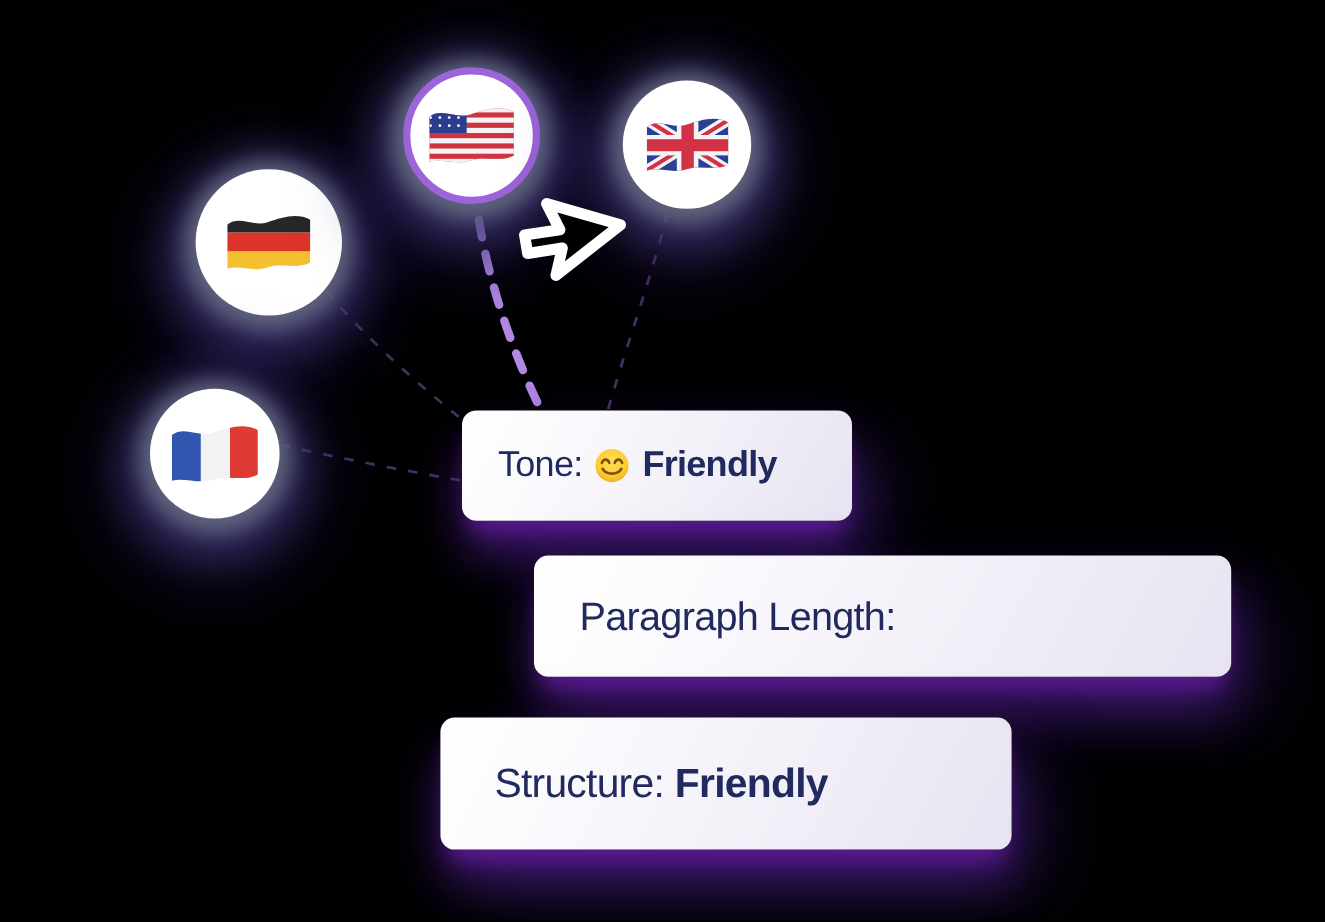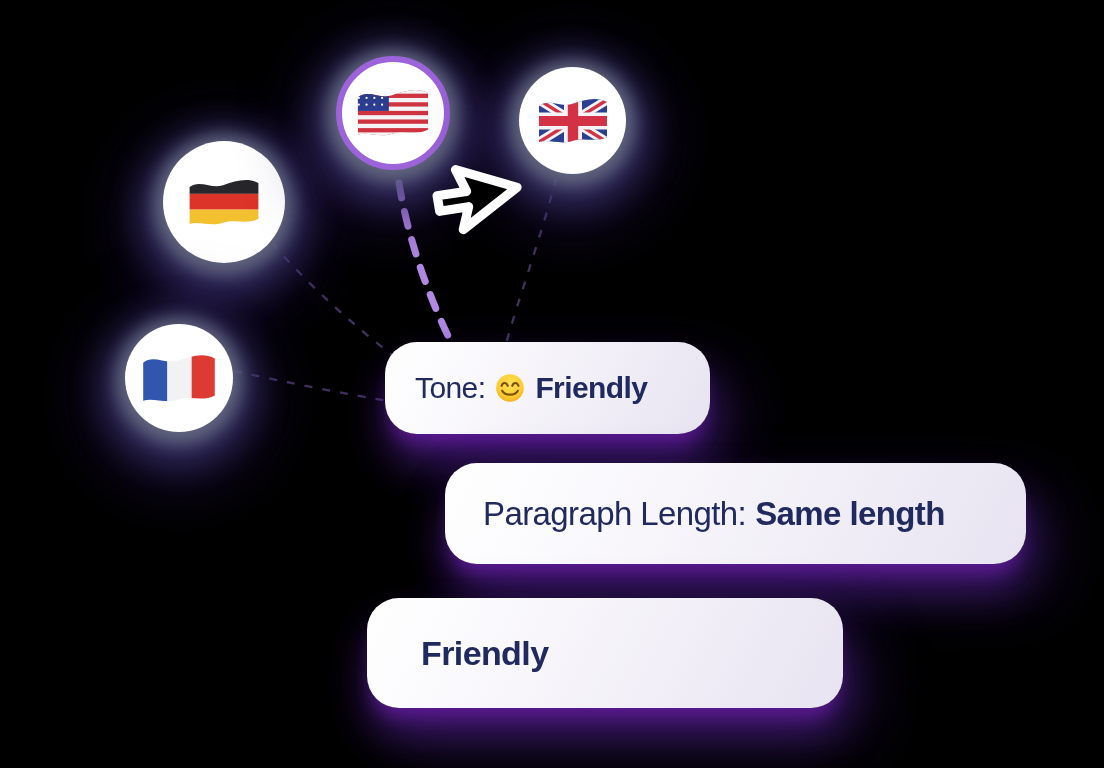--- a/index.html
+++ b/index.html
@@ -20,21 +20,21 @@
       0 10px 32px 22px rgba(73,69,133,0.58),
       0 18px 58px 36px rgba(46,26,95,0.5);
   }
   .circle-germany{left:163px;top:141px;width:122px;height:122px;}
   .circle-usa{left:336px;top:56px;width:102px;height:102px;border:6px solid #9c63da;}
   .circle-uk{left:519px;top:67px;width:107px;height:107px;}
   .circle-france{left:125px;top:324px;width:108px;height:108px;}
   
   .card{
     position:absolute;z-index:4;display:flex;align-items:center;
-    border-radius:32px;color:#202a5e;letter-spacing:-0.6px;
+    border-radius:12px;color:#202a5e;letter-spacing:-0.6px;
     background:linear-gradient(118deg,#ffffff 0%,#f6f4fa 45%,#e7e3f1 100%);
     box-shadow:
       0 15px 18px -8px rgba(95,26,150,0.98),
       0 28px 42px -2px rgba(84,32,146,0.62),
       22px 30px 60px 4px rgba(60,30,120,0.45);
   }
   .card .label{font-weight:500;white-space:pre;}
   .card .value{font-weight:800;margin-left:9px;white-space:pre;}
   .card-tone{left:385px;top:342px;width:295px;height:92px;font-size:30px;padding-left:30px;}
   .card-tone .emoji{margin-left:9px;flex:0 0 auto;}
@@ -154,24 +154,24 @@
       <circle cx="18" cy="18" r="15.5" fill="url(#gface)"></circle>
       <path d="M8.5,15.5 C10,11.4 14,11.4 15.5,15.5" stroke="#7d4f11" stroke-width="2.4" fill="none" stroke-linecap="round"></path>
       <path d="M20.5,15.5 C22,11.4 26,11.4 27.5,15.5" stroke="#7d4f11" stroke-width="2.4" fill="none" stroke-linecap="round"></path>
       <path d="M9.2,21 C12.5,27 23.5,27 26.8,21" stroke="#7d4f11" stroke-width="2.4" fill="none" stroke-linecap="round"></path>
     </svg>
     <span class="value">Friendly</span>
   </div>
 
   <div class="card card-sentence">
     <span class="label">Paragraph Length:</span>
-    <span class="value">Same length</span>
   </div>
 
   <div class="card card-structure">
+    <span class="label">Structure:</span>
     <span class="value">Friendly</span>
   </div>
 
   <svg class="cursor" viewBox="0 0 60 78">
     <path d="M7,5 L7,57 L21.5,43.5 L31.5,65.5 L43,60 L33,38.5 L52,37.5 Z" fill="#000000" stroke="#ffffff" stroke-width="7.5" stroke-linejoin="round" stroke-linecap="round"></path>
   </svg>
 
 </div>
 
 </body></html>

